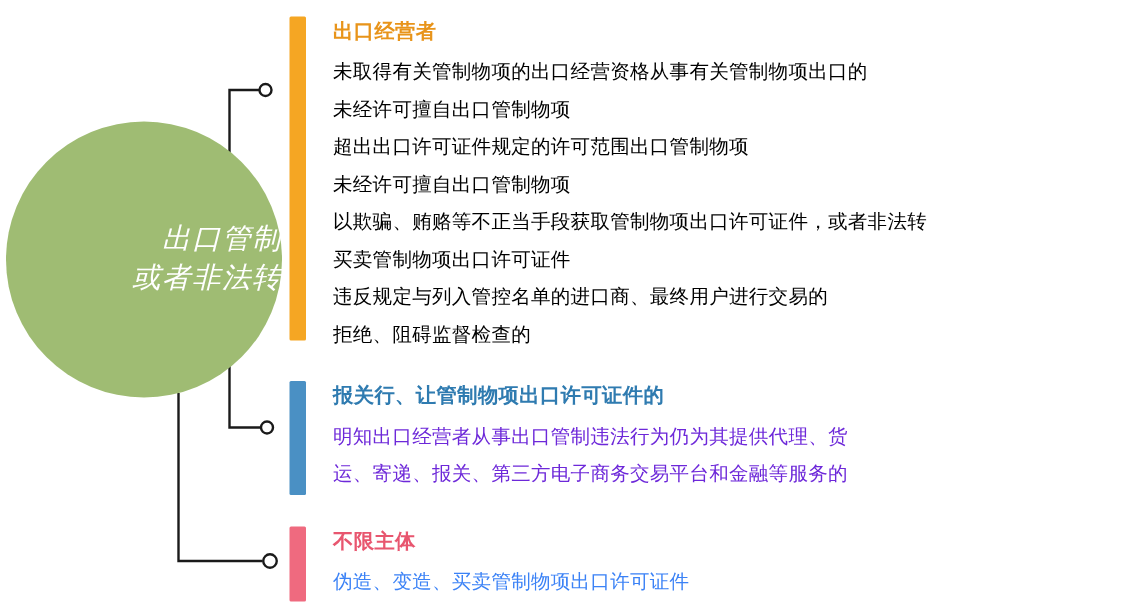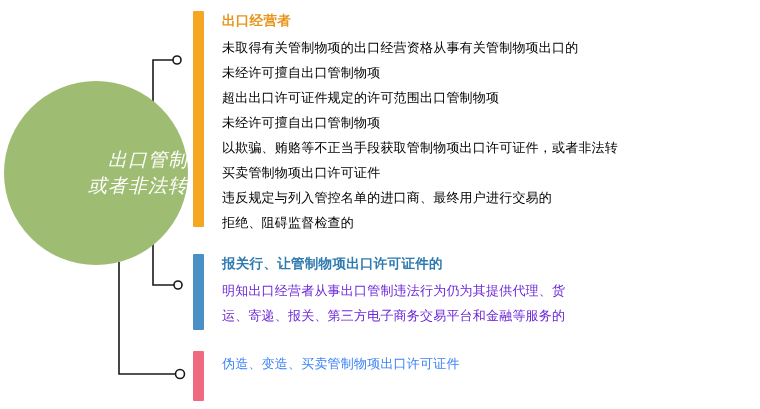--- a/index.html
+++ b/index.html
@@ -163,19 +163,20 @@
       <ul class="branch-lines">
         <li>明知出口经营者从事出口管制违法行为仍为其提供代理、货</li>
         <li>运、寄递、报关、第三方电子商务交易平台和金融等服务的</li>
       </ul>
     </div>
   </div>
 
   <div class="branch" id="branch-anysubject">
     <div class="branch-bar"></div>
     <div class="branch-body">
+      <div class="branch-title">不限主体</div>
       <ul class="branch-lines">
         <li>伪造、变造、买卖管制物项出口许可证件</li>
       </ul>
     </div>
   </div>
 
 </div>
 
 </body></html>

